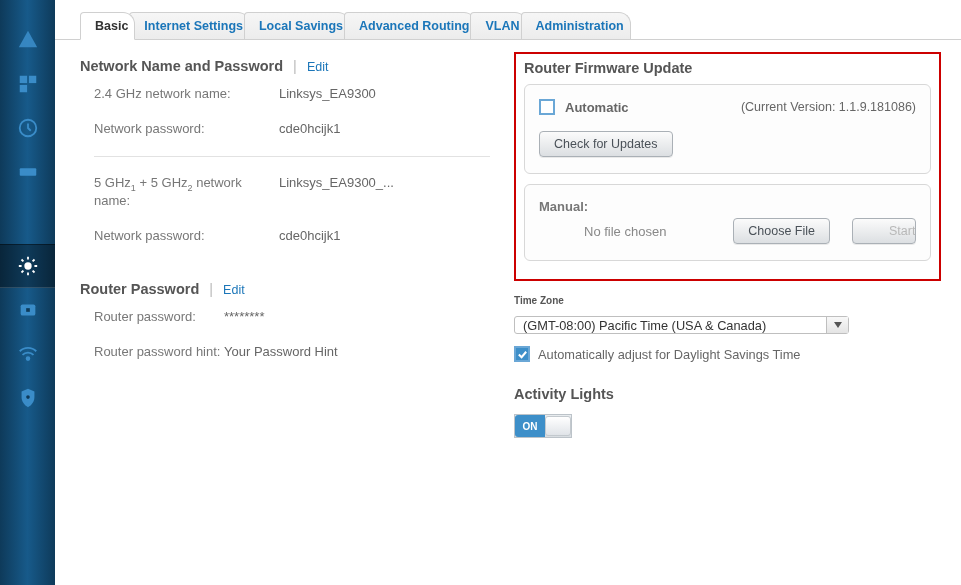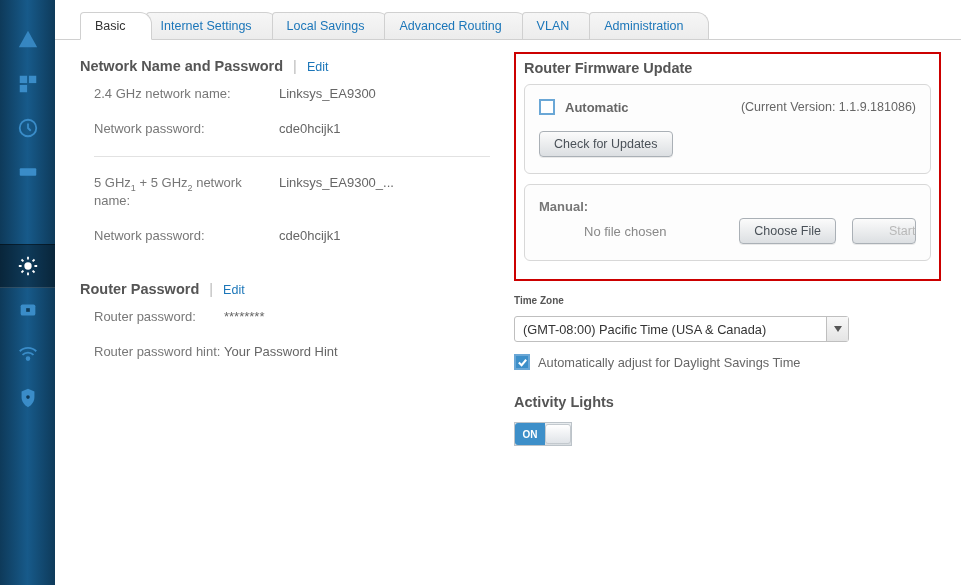--- a/index.html
+++ b/index.html
@@ -53,29 +53,30 @@
     
     .tabrow {
       display: flex;
       align-items: flex-end;
       padding: 8px 0 0 25px;
       border-bottom: 1px solid #d0d0d0;
       height: 40px;
     }
     .tab {
       position: relative;
-      padding: 6px 25px 6px 14px;
+      padding: 6px 6px 6px 14px;
       font-size: 12.5px;
       color: #1b76b9;
       cursor: pointer;
       border: 1px solid #d0d0d0;
       border-bottom: none;
       border-radius: 4px 12px 0 0;
       background: linear-gradient(to bottom, #f6f6f6, #ececec);
       margin-right: -6px;
+      font-weight: bold;
     }
     .tab.active {
       background: #fff;
       color: #333;
       z-index: 2;
       border-bottom: 1px solid #fff;
       margin-bottom: -1px;
     }
 
     
@@ -132,31 +133,31 @@
       background: linear-gradient(to bottom, #fbfbfb, #dcdfe2);
       color: #4a5158;
       padding: 5px 14px;
       font-size: 12.5px;
       cursor: pointer;
       box-shadow: 0 1px 0 rgba(0,0,0,0.08);
     }
     .btn.disabled { color: #b8b8b8; cursor: default; padding-left: 36px; }
     .manual-head { font-weight: bold; color: #777; margin-bottom: 4px; }
     .manual-row { display: flex; align-items: center; justify-content: space-between; margin-left: 45px; }
-    .manual-btns { display: flex; gap: 16px; }
+    .manual-btns { display: flex; gap: 22px; }
     .nofile { color: #888; }
 
     
     .tz-title { font-size: 10px; font-weight: bold; color: #555; margin: 14px 0 10px 0; }
     .select-wrap {
       position: relative;
       border: 1px solid #bfbfbf;
       border-radius: 3px;
       background: #fff;
-      height: 26px;
+      height: 18px;
       display: flex;
       align-items: center;
       padding: 0 28px 0 8px;
       width: 335px;
       font-size: 12.8px;
       color: #333;
       cursor: pointer;
     }
     .select-wrap .caret {
       position: absolute; right: 0; top: 0; bottom: 0; width: 22px;

